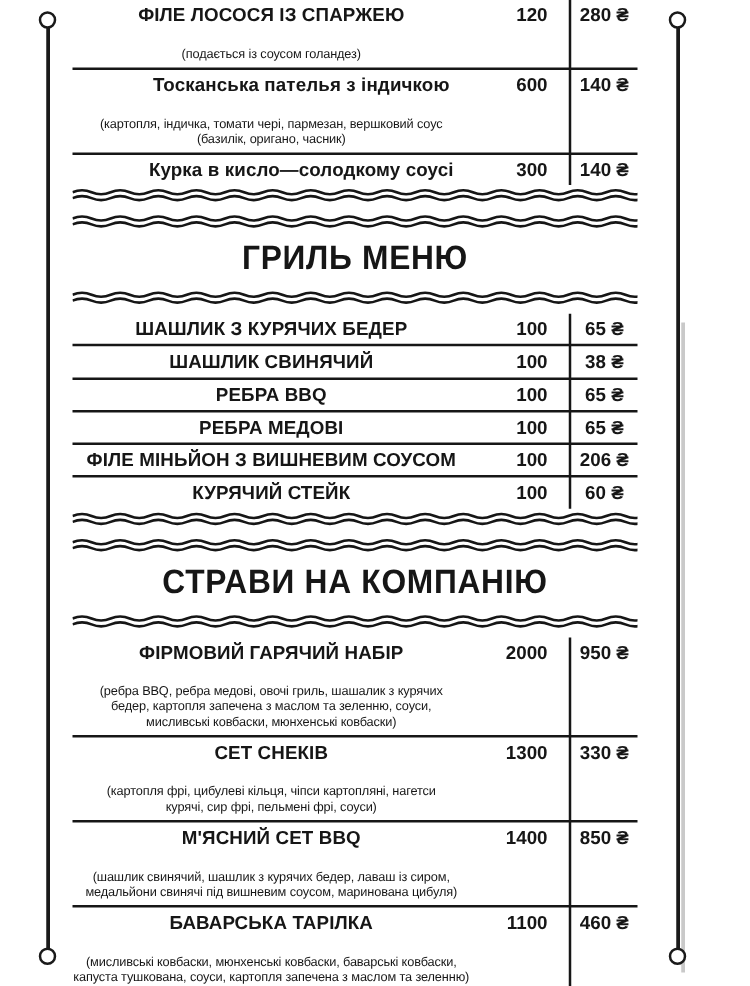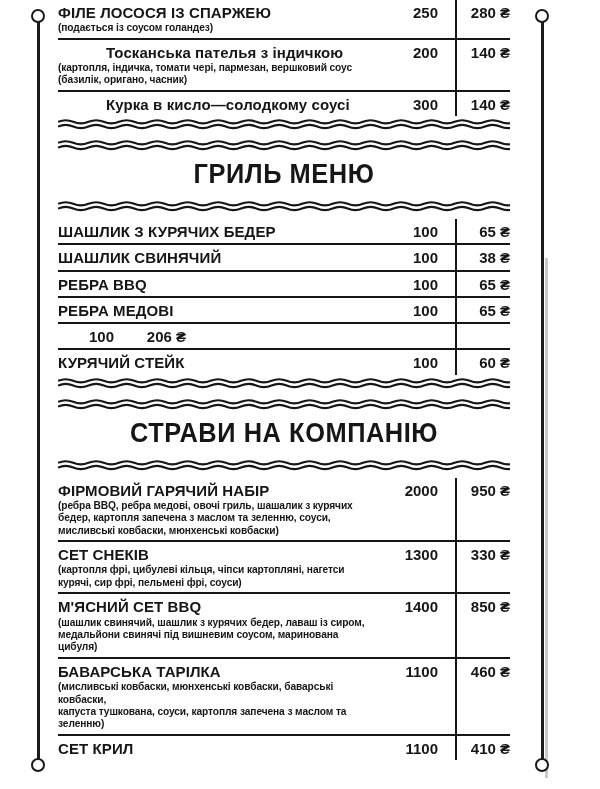--- a/index.html
+++ b/index.html
@@ -86,51 +86,52 @@
     border-bottom: 2px solid #161616;
     padding: 4px 0 3px 0;
     position: relative;
   }
   .row.no-rule { border-bottom: none; }
 
   .row .names {
     flex: 1 1 auto;
     min-width: 0;
     padding-right: 6px;
+    text-align: center;
   }
   .item-name {
     font-size: 15px;
     font-weight: 700;
     letter-spacing: 0.1px;
     line-height: 1.15;
     text-transform: uppercase;
     white-space: nowrap;
   }
   .item-name.mixedcase { text-transform: none; margin-left: 48px; }
   .item-desc {
     font-size: 10.2px;
-    font-weight: 700;
+    font-weight: 400;
     line-height: 1.22;
-    margin-top: 1px;
+    margin-top: 17px;
     letter-spacing: -0.1px;
   }
 
   .weight {
     flex: 0 0 auto;
     width: 56px;
     text-align: right;
     font-size: 15px;
     font-weight: 700;
     line-height: 1.15;
     padding-right: 9px;
   }
   .price {
     flex: 0 0 auto;
     width: 53px;
-    text-align: right;
+    text-align: center;
     font-size: 15px;
     font-weight: 700;
     line-height: 1.15;
     padding-left: 10px;
   }
 
   
   .section-head {
     padding: 6px 0 0 0;
   }
@@ -169,29 +170,29 @@
 
 <div class="sheet">
   <div id="sections-root">
       <div class="menu-table">
         <div class="col-rule"></div>
         <div class="row">
           <div class="names">
             <div class="item-name">ФІЛЕ ЛОСОСЯ ІЗ СПАРЖЕЮ</div>
             <div class="item-desc">(подається із соусом голандез)</div>
           </div>
-          <div class="weight">250</div>
+          <div class="weight">120</div>
           <div class="price">280 ₴</div>
         </div>
         <div class="row">
           <div class="names">
             <div class="item-name mixedcase">Тосканська пателья з індичкою</div>
             <div class="item-desc">(картопля, індичка, томати чері, пармезан, вершковий соус<br>(базилік, оригано, часник)</div>
           </div>
-          <div class="weight">200</div>
+          <div class="weight">600</div>
           <div class="price">140 ₴</div>
         </div>
         <div class="row no-rule">
           <div class="names">
             <div class="item-name mixedcase">Курка в кисло—солодкому соусі</div>
           </div>
           <div class="weight">300</div>
           <div class="price">140 ₴</div>
         </div>
       </div>
@@ -235,20 +236,23 @@
           <div class="price">65 ₴</div>
         </div>
         <div class="row">
           <div class="names">
             <div class="item-name">РЕБРА МЕДОВІ</div>
           </div>
           <div class="weight">100</div>
           <div class="price">65 ₴</div>
         </div>
         <div class="row">
+          <div class="names">
+            <div class="item-name">ФІЛЕ МІНЬЙОН З ВИШНЕВИМ СОУСОМ</div>
+          </div>
           <div class="weight">100</div>
           <div class="price">206 ₴</div>
         </div>
         <div class="row no-rule">
           <div class="names">
             <div class="item-name">КУРЯЧИЙ СТЕЙК</div>
           </div>
           <div class="weight">100</div>
           <div class="price">60 ₴</div>
         </div>

